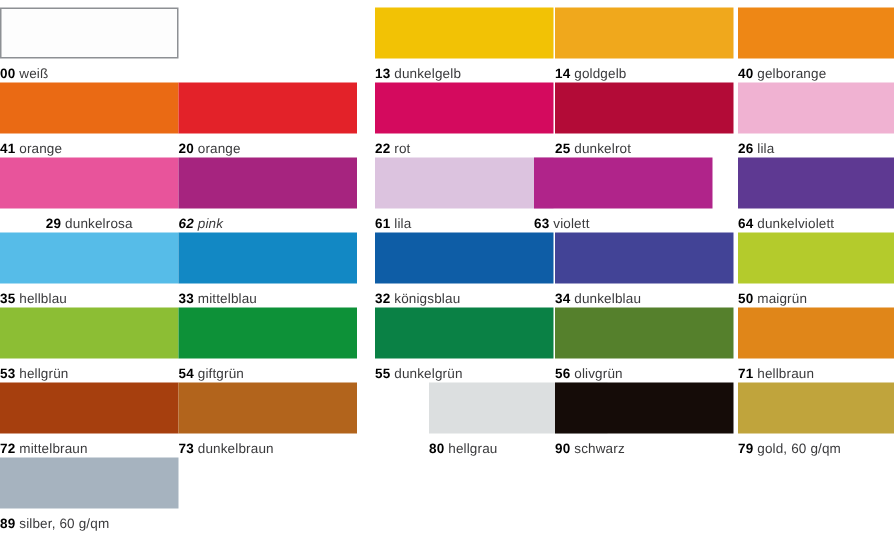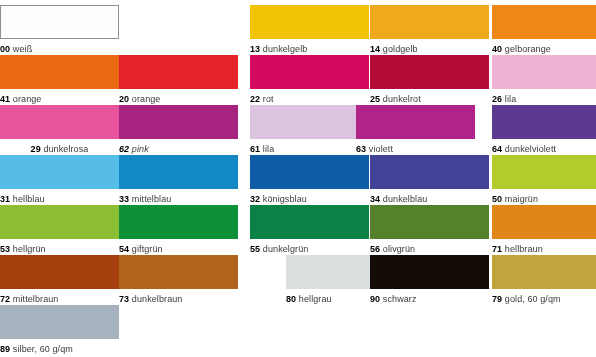--- a/index.html
+++ b/index.html
@@ -106,21 +106,21 @@
     <div class="swatch-cell" style="left: 356px; top: 105px;">
       <div class="swatch" style="background: rgb(176, 36, 138);"></div>
       <div class="caption"><span class="code">63</span> <span class="name">violett</span></div>
     </div>
     <div class="swatch-cell" style="left: 492px; top: 105px;">
       <div class="swatch" style="background: rgb(94, 57, 146);"></div>
       <div class="caption"><span class="code">64</span> <span class="name">dunkelviolett</span></div>
     </div>
     <div class="swatch-cell" style="left: 0px; top: 155px;">
       <div class="swatch" style="background: rgb(86, 188, 232);"></div>
-      <div class="caption"><span class="code">31</span> <span class="name">hellblau</span></div>
+      <div class="caption"><span class="code">35</span> <span class="name">hellblau</span></div>
     </div>
     <div class="swatch-cell" style="left: 119px; top: 155px;">
       <div class="swatch" style="background: rgb(18, 136, 196);"></div>
       <div class="caption"><span class="code">33</span> <span class="name">mittelblau</span></div>
     </div>
     <div class="swatch-cell" style="left: 250px; top: 155px;">
       <div class="swatch" style="background: rgb(14, 93, 166);"></div>
       <div class="caption"><span class="code">32</span> <span class="name">königsblau</span></div>
     </div>
     <div class="swatch-cell" style="left: 370px; top: 155px;">

